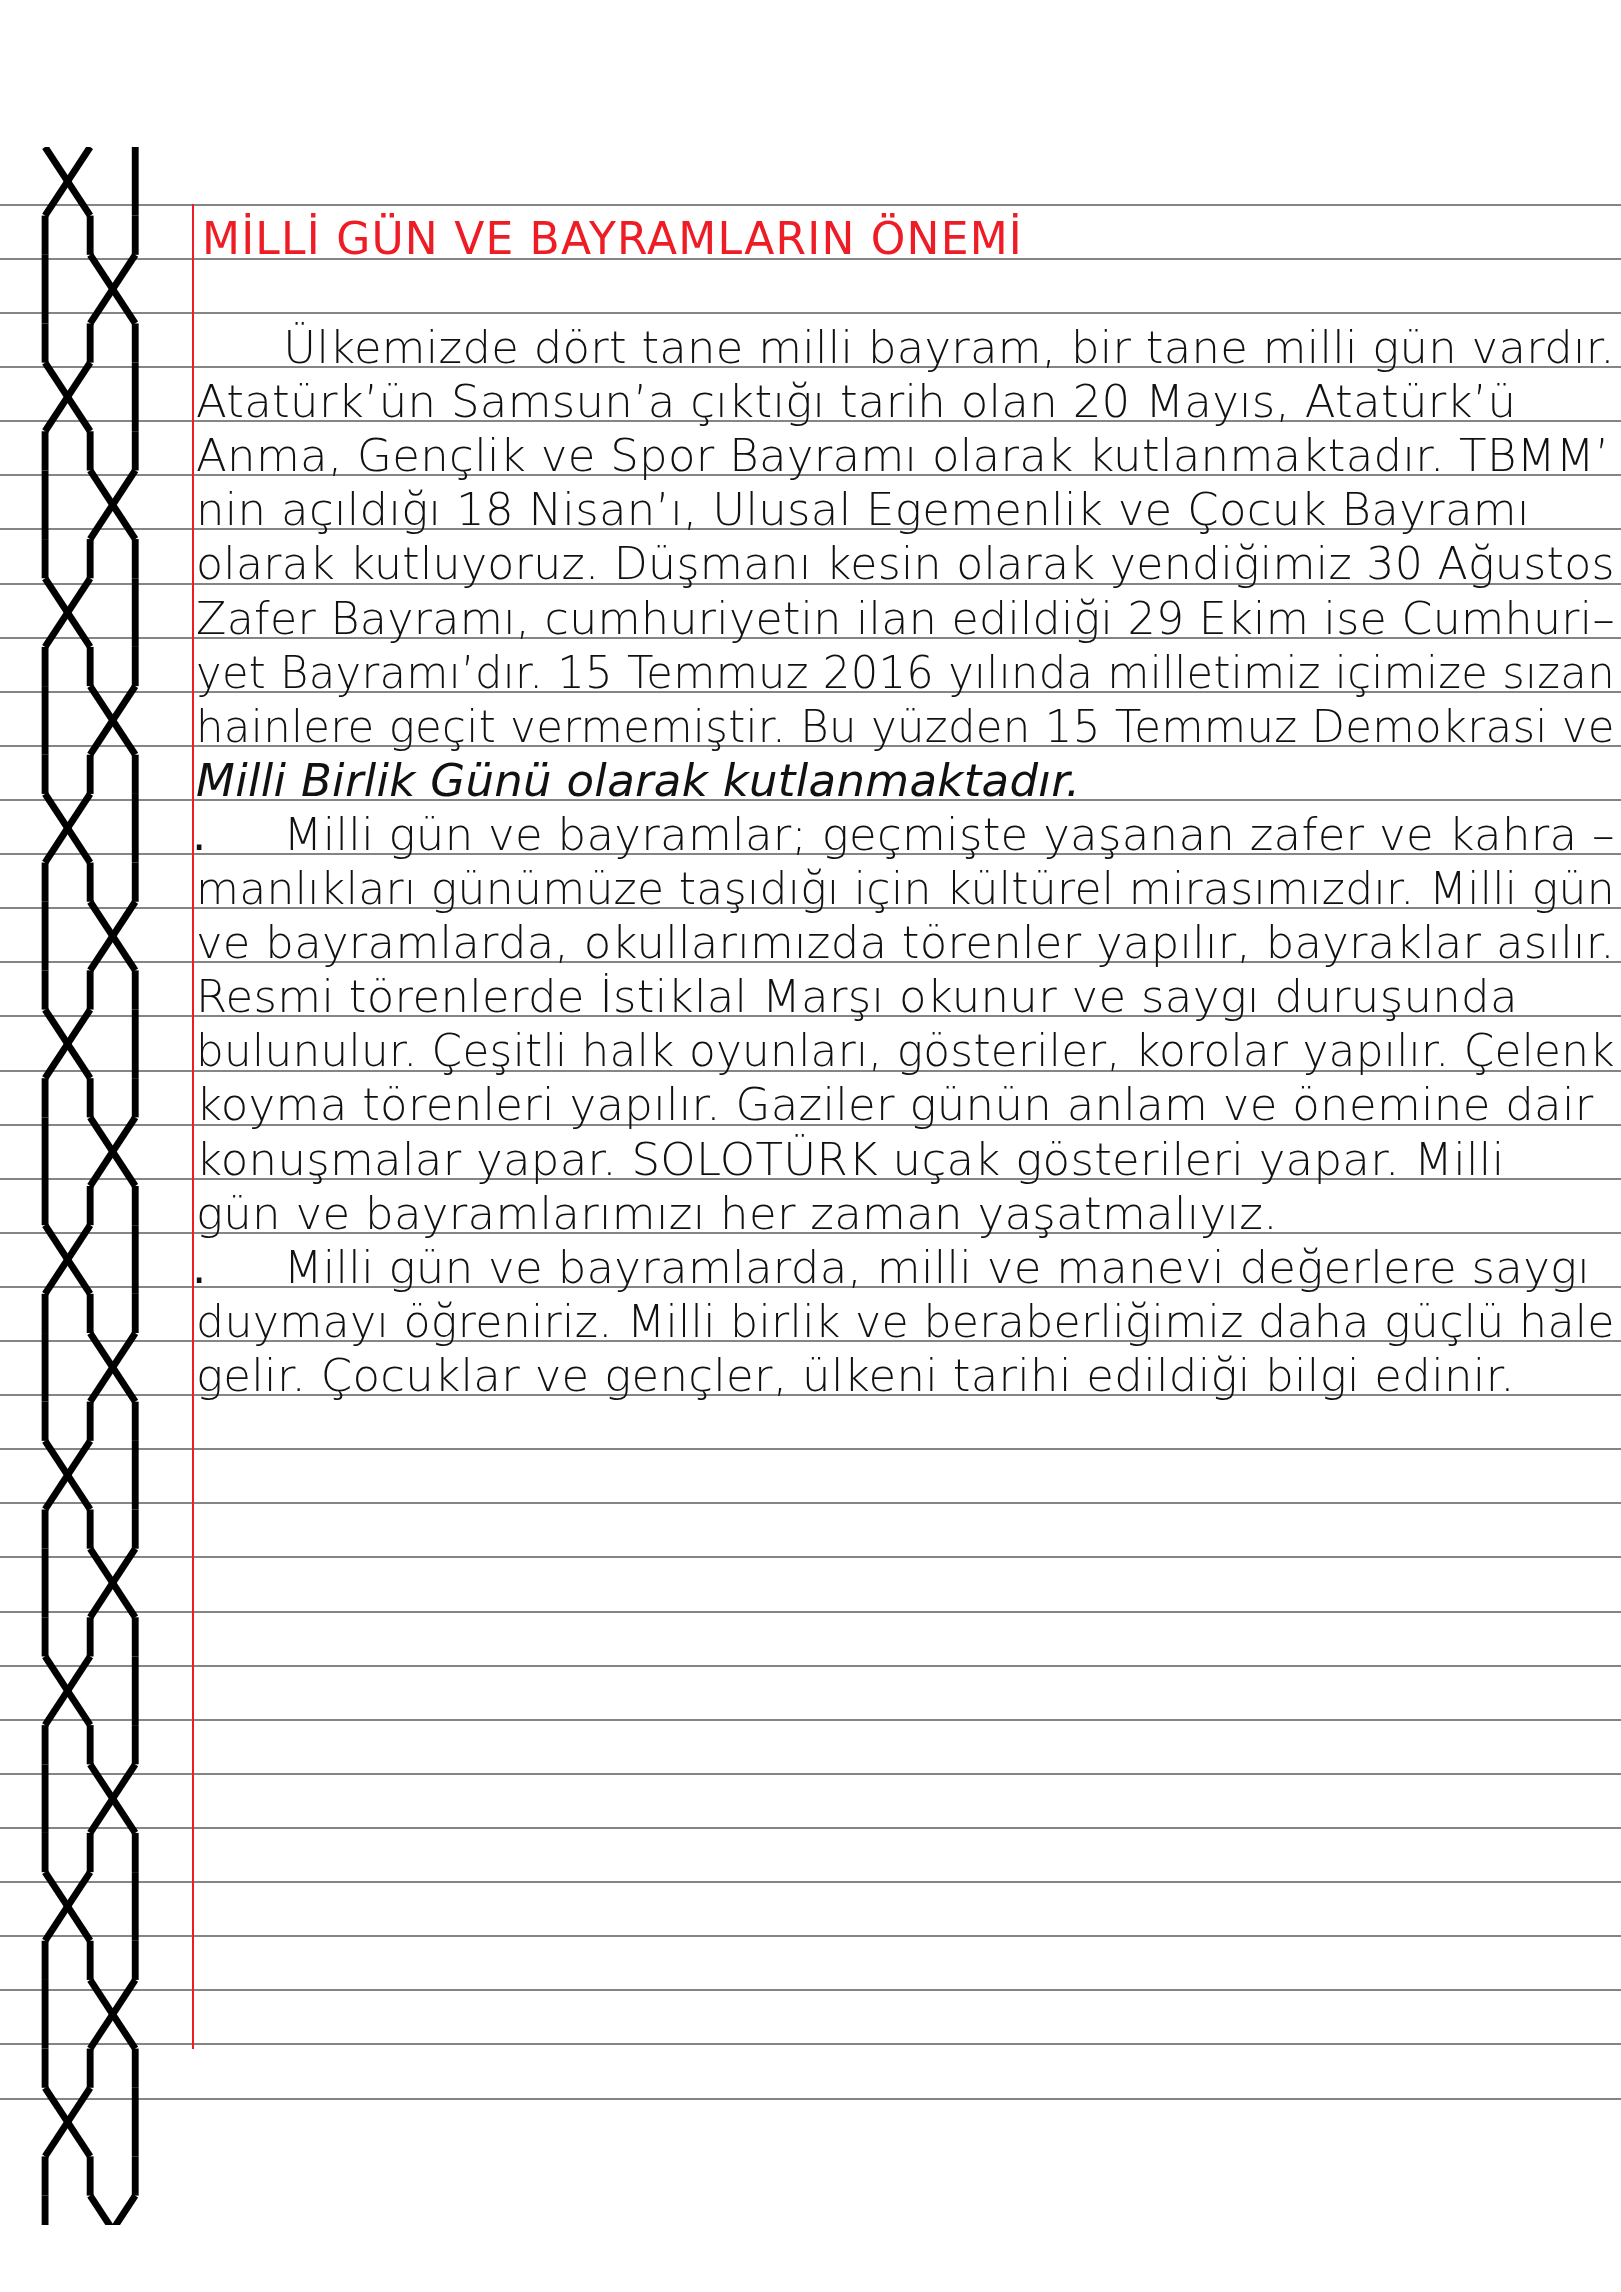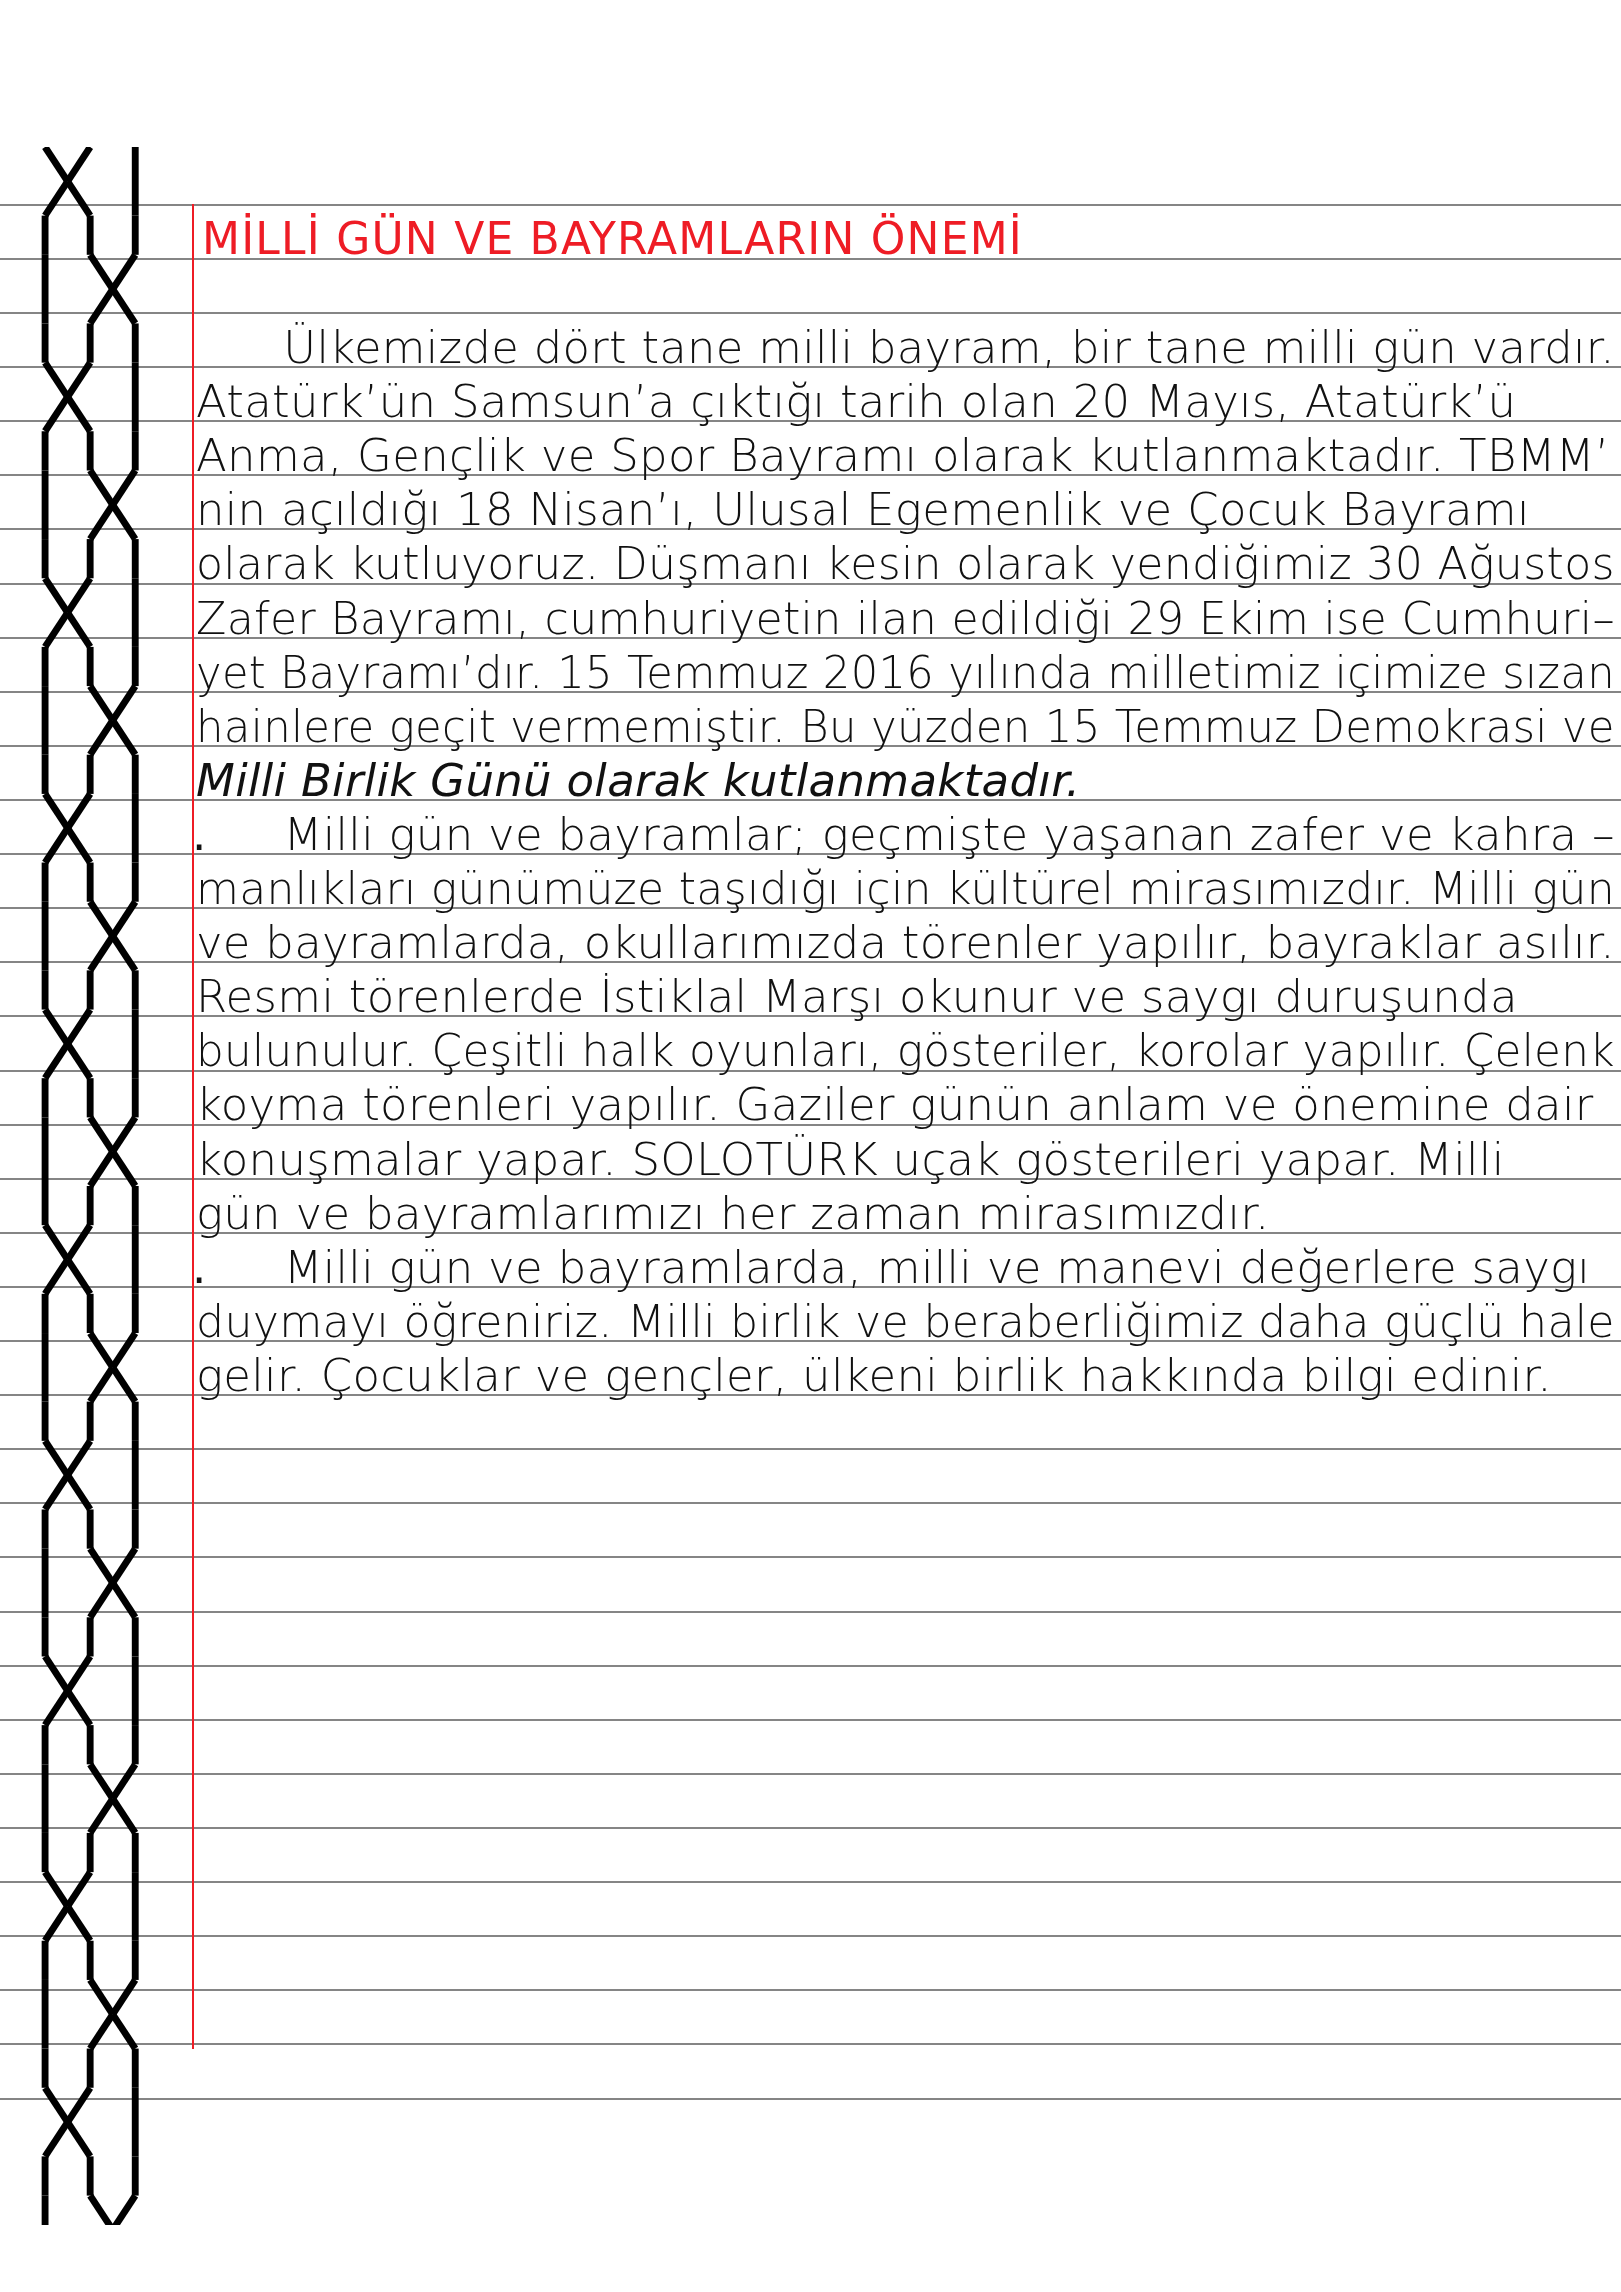--- a/index.html
+++ b/index.html
@@ -273,21 +273,21 @@
       <div class="tline" style="top: 704px; transform-origin: left top; transform: scaleX(0.965932);">hainlere geçit vermemiştir. Bu yüzden 15 Temmuz Demokrasi ve</div>
       <div class="tline" style="top: 758px; font-style: italic;">Milli Birlik Günü olarak kutlanmaktadır.</div>
       <div class="dotmark" style="top: 812px;">.</div>
       <div class="tline indent" style="top: 812px; transform-origin: left top; transform: scaleX(0.999946);">      Milli gün ve bayramlar; geçmişte yaşanan zafer ve kahra –</div>
       <div class="tline" style="top: 866px; transform-origin: left top; transform: scaleX(0.979389);">manlıkları günümüze taşıdığı için kültürel mirasımızdır. Milli gün</div>
       <div class="tline" style="top: 920px; transform-origin: left top; transform: scaleX(0.997592);">ve bayramlarda, okullarımızda törenler yapılır, bayraklar asılır.</div>
       <div class="tline" style="top: 974px;">Resmi törenlerde İstiklal Marşı okunur ve saygı duruşunda</div>
       <div class="tline" style="top: 1028px; transform-origin: left top; transform: scaleX(0.971606);">bulunulur. Çeşitli halk oyunları, gösteriler, korolar yapılır. Çelenk</div>
       <div class="tline" style="top: 1137px;">konuşmalar yapar. SOLOTÜRK uçak gösterileri yapar. Milli</div>
       <div class="tline" style="top: 1082px;">koyma törenleri yapılır. Gaziler günün anlam ve önemine dair</div>
-      <div class="tline" style="top: 1191px;">gün ve bayramlarımızı her zaman mirasımızdır.</div>
+      <div class="tline" style="top: 1191px;">gün ve bayramlarımızı her zaman yaşatmalıyız.</div>
       <div class="dotmark" style="top: 1245px;">.</div>
       <div class="tline indent" style="top: 1245px;">      Milli gün ve bayramlarda, milli ve manevi değerlere saygı</div>
       <div class="tline" style="top: 1299px; transform-origin: left top; transform: scaleX(0.98328);">duymayı öğreniriz. Milli birlik ve beraberliğimiz daha güçlü hale</div>
-      <div class="tline" style="top: 1353px;">gelir. Çocuklar ve gençler, ülkeni birlik hakkında bilgi edinir.</div>
+      <div class="tline" style="top: 1353px;">gelir. Çocuklar ve gençler, ülkeni tarihi edildiği bilgi edinir.</div>
     </div>
 
 </div>
 
 
 </body></html>

